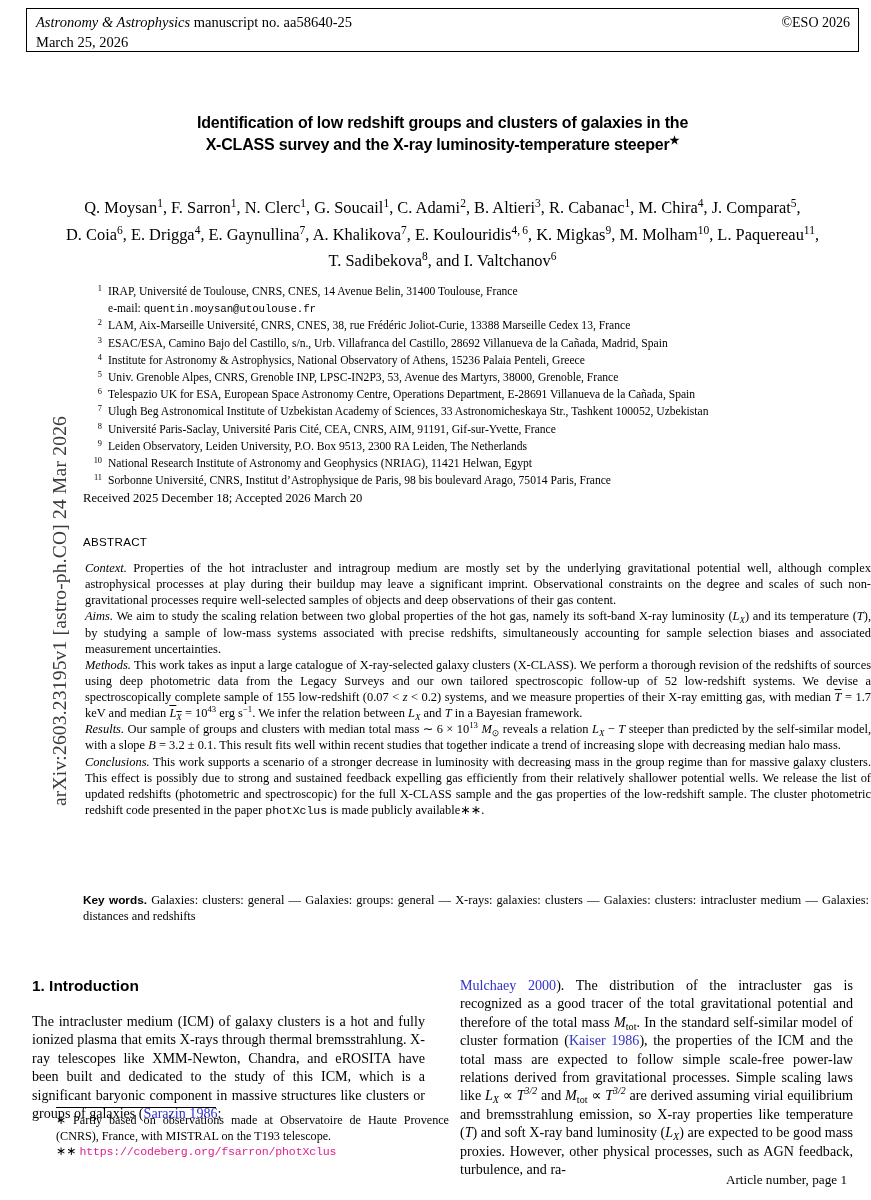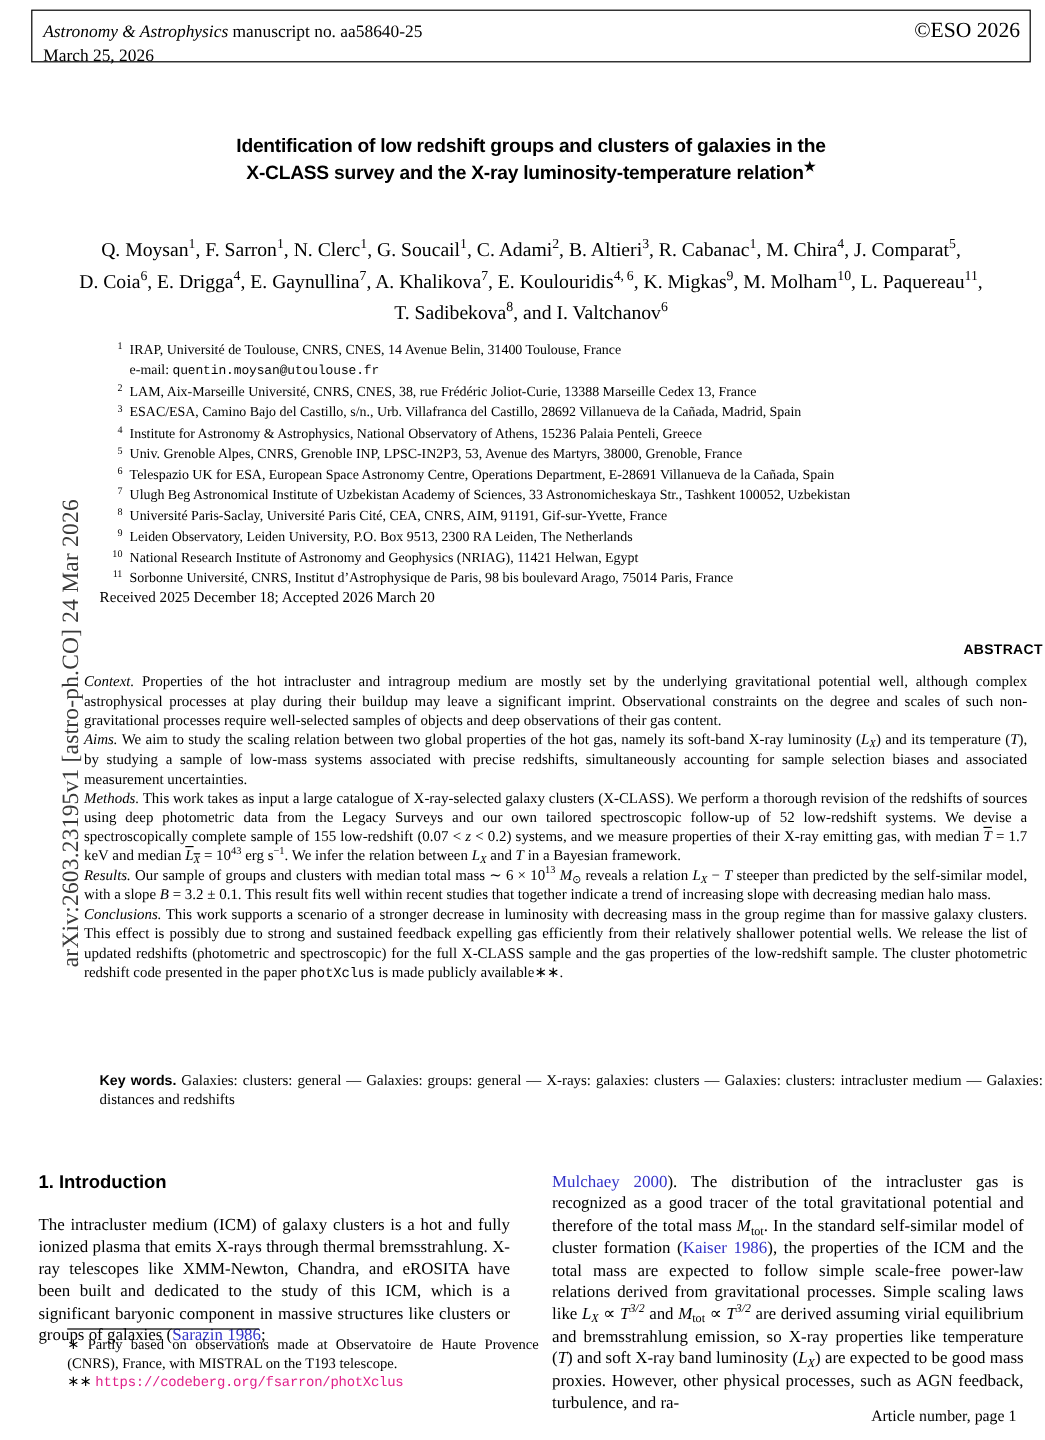--- a/index.html
+++ b/index.html
@@ -55,21 +55,21 @@
     padding: 4px 8px 0 9px;
     font-size: 14.5px;
     line-height: 1.35;
   }
   .runhead-line1 {
     display: flex;
     justify-content: space-between;
     align-items: baseline;
   }
   .runhead-journal { font-style: italic; }
-  .runhead-eso { font-size: 18px; }
+  .runhead-eso { font-size: 14px; }
   .runhead-date { font-size: 14.5px; }
 
   
   .title {
     position: absolute;
     left: 10px;
     top: 112px;
     width: 813px;
     text-align: center;
     font-family: "Liberation Sans", sans-serif;
@@ -126,29 +126,29 @@
     top: 491px;
     font-size: 12.6px;
   }
 
   
   .abstract-head {
     position: absolute;
     left: 57px;
     top: 535px;
     width: 786px;
-    text-align: right;
+    text-align: left;
     font-family: "Liberation Sans", sans-serif;
-    font-weight: bold;
+    font-weight: normal;
     font-size: 11.6px;
     letter-spacing: 0.3px;
   }
   .abstract {
     position: absolute;
-    left: 44px;
+    left: 59px;
     top: 560px;
     width: 786px;
     font-size: 12.45px;
     line-height: 1.295;
     text-align: justify;
   }
   .abstract p { margin: 0; }
   .abs-lead { font-style: italic; }
   .keywords {
     position: absolute;
@@ -231,21 +231,21 @@
           <span class="runhead-journal">Astronomy &amp; Astrophysics</span><span> manuscript no. aa58640-25</span>
         </div>
         <div class="runhead-eso">©ESO 2026</div>
       </div>
       <div class="runhead-date">March 25, 2026</div>
     </div>
   </div>
 
   <div class="title">
     <span>Identification of low redshift groups and clusters of galaxies in the</span><br>
-    <span>X-CLASS survey and the X-ray luminosity-temperature relation</span><sup>★</sup>
+    <span>X-CLASS survey and the X-ray luminosity-temperature steeper</span><sup>★</sup>
   </div>
 
   <div class="authors">
     <div>Q. Moysan<sup>1</sup>, F. Sarron<sup>1</sup>, N. Clerc<sup>1</sup>, G. Soucail<sup>1</sup>, C. Adami<sup>2</sup>, B. Altieri<sup>3</sup>, R. Cabanac<sup>1</sup>, M. Chira<sup>4</sup>, J. Comparat<sup>5</sup>,</div>
     <div>D. Coia<sup>6</sup>, E. Drigga<sup>4</sup>, E. Gaynullina<sup>7</sup>, A. Khalikova<sup>7</sup>, E. Koulouridis<sup>4, 6</sup>, K. Migkas<sup>9</sup>, M. Molham<sup>10</sup>, L. Paquereau<sup>11</sup>,</div>
     <div>T. Sadibekova<sup>8</sup>, and I. Valtchanov<sup>6</sup></div>
   </div>
 
   <div class="affils">
     <div class="affil-row">

